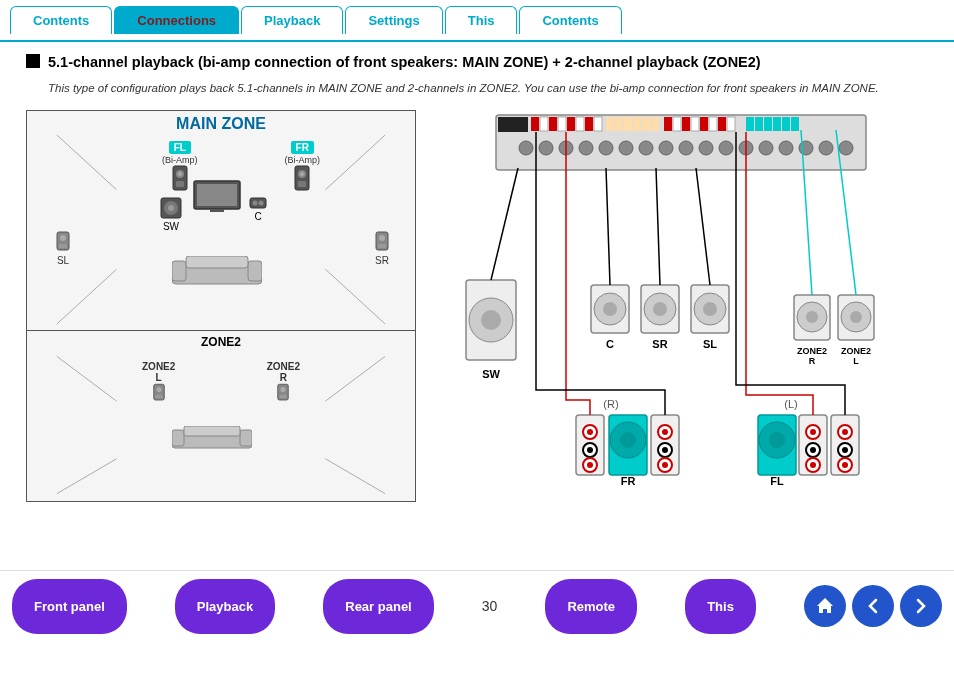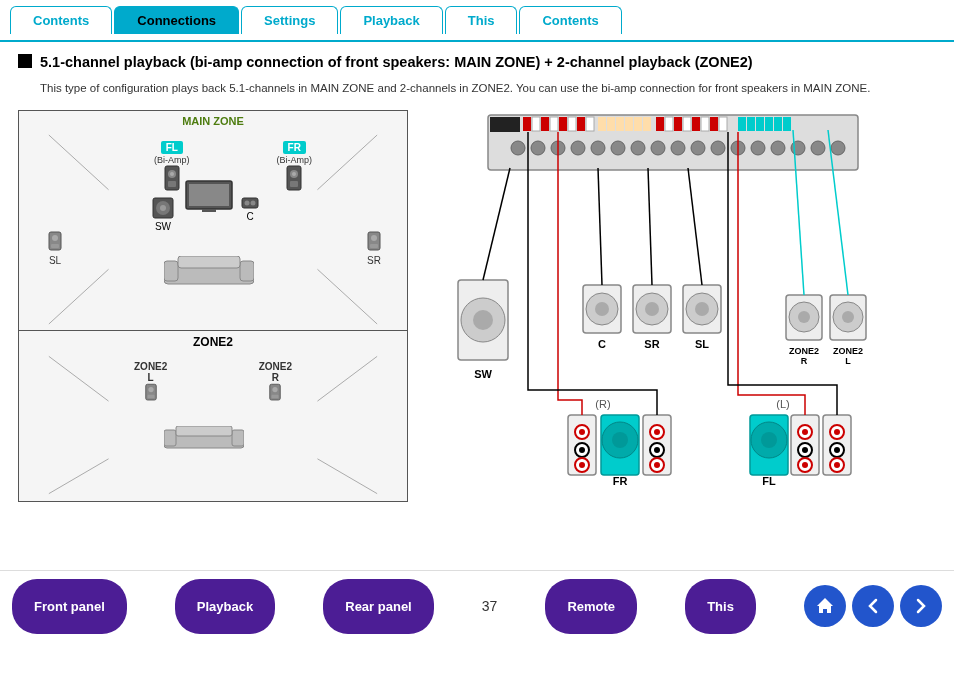--- a/index.html
+++ b/index.html
@@ -29,26 +29,26 @@
       border-bottom: none;
       background: #fff;
       cursor: pointer;
       margin-right: 2px;
       border-radius: 6px 6px 0 0;
       position: relative;
       bottom: -2px;
     }
     .nav-tab.active {
       background: #00aacc;
-      color: #000000;
+      color: #7f1d1d;
     }
 
     
     .main-content {
-      padding: 10px 18px 8px 18px;
+      padding: 10px 18px 8px 26px;
     }
 
     .page-heading {
       display: flex;
       align-items: flex-start;
       margin-bottom: 8px;
     }
     .heading-square {
       width: 14px;
       height: 14px;
@@ -64,20 +64,21 @@
       color: #000;
       line-height: 1.4;
     }
 
     .description {
       font-size: 11.5px;
       color: #333;
       margin-bottom: 12px;
       line-height: 1.5;
       margin-left: 22px;
+      font-style: italic;
     }
 
     
     .diagrams-row {
       display: flex;
       gap: 20px;
       align-items: flex-start;
     }
 
     
@@ -91,24 +92,24 @@
     }
 
     .zone-main {
       border-bottom: 1.5px solid #555;
       height: 220px;
       position: relative;
       background: #f5f5f5;
     }
     .zone-main-label {
       text-align: center;
-      font-size: 11px;
+      font-size: 16px;
       font-weight: bold;
       padding: 4px 0 0 0;
-      color: #4d7c0f;
+      color: #0369a1;
     }
 
     .zone2 {
       height: 170px;
       position: relative;
       background: #f5f5f5;
     }
     .zone2-label {
       text-align: center;
       font-size: 12px;
@@ -156,21 +157,21 @@
     .bottom-nav {
       display: flex;
       align-items: center;
       justify-content: space-between;
       background: #fff;
       padding: 8px 12px;
       border-top: 1px solid #ddd;
       margin-top: 8px;
     }
     .bottom-btn {
-      background: #4c1d95;
+      background: #6d28d9;
       color: #fff;
       font-size: 13px;
       font-weight: bold;
       padding: 20px 22px;
       border-radius: 25px;
       border: none;
       cursor: pointer;
       text-align: center;
     }
     .page-num {
@@ -202,22 +203,22 @@
       width: 480px;
       height: 440px;
     }
   </style>
 </head>
 <body>
 
 <div class="nav-tabs">
   <div class="nav-tab">Contents</div>
   <div class="nav-tab active">Connections</div>
+  <div class="nav-tab">Playback</div>
   <div class="nav-tab">Settings</div>
-  <div class="nav-tab">Playback</div>
   <div class="nav-tab">This</div>
   <div class="nav-tab">Contents</div>
 </div>
 
 <div class="main-content">
 
   <div class="page-heading">
     <span class="heading-square"></span>
     <span class="heading-text">5.1-channel playback (bi-amp connection of front speakers: MAIN ZONE) + 2-channel playback (ZONE2)</span>
   </div>
@@ -509,21 +510,21 @@
         <path d="M 300 22 L 300 275 L 409 275 L 409 305" stroke="#000" stroke-width="1.5" fill="none"></path>
       </svg>
     </div>
   </div>
 </div>
 
 <div class="bottom-nav">
   <button class="bottom-btn">Front panel</button>
   <button class="bottom-btn">Playback</button>
   <button class="bottom-btn">Rear panel</button>
-  <span class="page-num">37</span>
+  <span class="page-num">30</span>
   <button class="bottom-btn">Remote</button>
   <button class="bottom-btn">This</button>
   <div class="nav-icons-group">
     <button class="nav-icon-btn">
       <svg width="20" height="20" viewBox="0 0 20 20">
         <path d="M10 2 L18 10 L16 10 L16 17 L12 17 L12 13 L8 13 L8 17 L4 17 L4 10 L2 10 Z" fill="#fff"></path>
       </svg>
     </button>
     <button class="nav-icon-btn">
       <svg width="20" height="20" viewBox="0 0 20 20">

